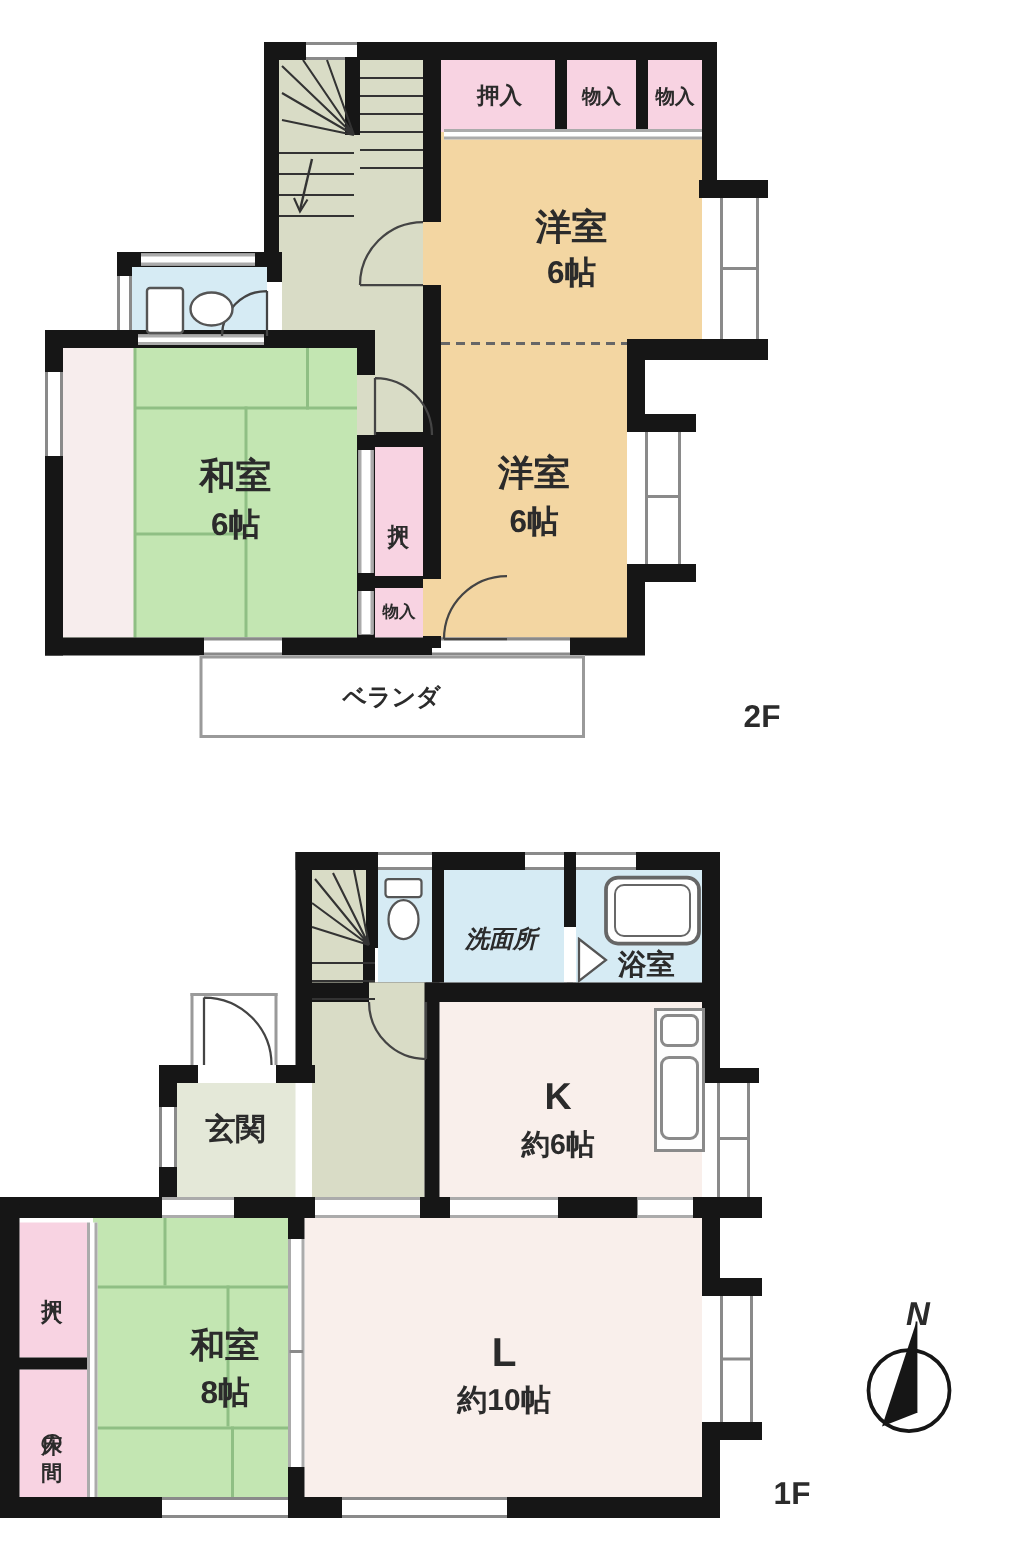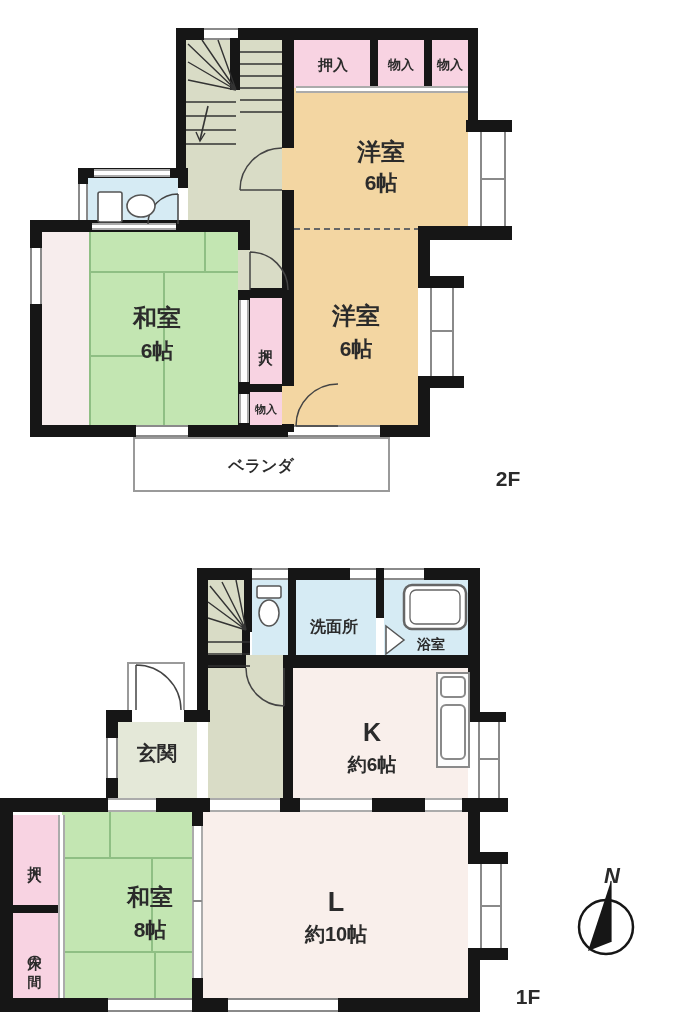--- a/index.html
+++ b/index.html
@@ -226,22 +226,22 @@
   <div class="lbl" style="left:381px;top:182px;font-size:21px;">6帖</div>
   <div class="lbl" style="left:356px;top:316px;font-size:24px;">洋室</div>
   <div class="lbl" style="left:356px;top:348px;font-size:21px;">6帖</div>
   <div class="lbl" style="left:157px;top:318px;font-size:24px;">和室</div>
   <div class="lbl" style="left:157px;top:350px;font-size:21px;">6帖</div>
   <div class="lbl vlbl" style="left:266px;top:340px;font-size:14px;">押入</div>
   <div class="lbl" style="left:266px;top:409px;font-size:11px;">物入</div>
   <div class="lbl" style="left:261px;top:466px;font-size:16px;">ベランダ</div>
   <div class="lbl" style="left:508px;top:478px;font-size:21px;">2F</div>
 
-  <div class="lbl" style="left:334px;top:627px;font-size:16px;">洗面所</div>
-  <div class="lbl" style="left:431px;top:644px;font-size:14px;">浴室</div>
+  <div class="lbl" style="left:334px;top:627px;font-size:16px;font-style:italic;">洗面所</div>
+  <div class="lbl" style="left:431px;top:644px;font-size:19px;">浴室</div>
   <div class="lbl" style="left:372px;top:732px;font-size:25px;">K</div>
   <div class="lbl" style="left:372px;top:764px;font-size:19px;">約6帖</div>
   <div class="lbl" style="left:157px;top:753px;font-size:20px;">玄関</div>
   <div class="lbl" style="left:150px;top:897px;font-size:23px;">和室</div>
   <div class="lbl" style="left:150px;top:929px;font-size:21px;">8帖</div>
   <div class="lbl" style="left:336px;top:902px;font-size:27px;">L</div>
   <div class="lbl" style="left:336px;top:934px;font-size:20px;">約10帖</div>
   <div class="lbl vlbl" style="left:35px;top:857px;font-size:14px;">押入</div>
   <div class="lbl vlbl" style="left:35px;top:955px;font-size:14px;">床の間</div>
   <div class="lbl" style="left:528px;top:996px;font-size:21px;">1F</div>

